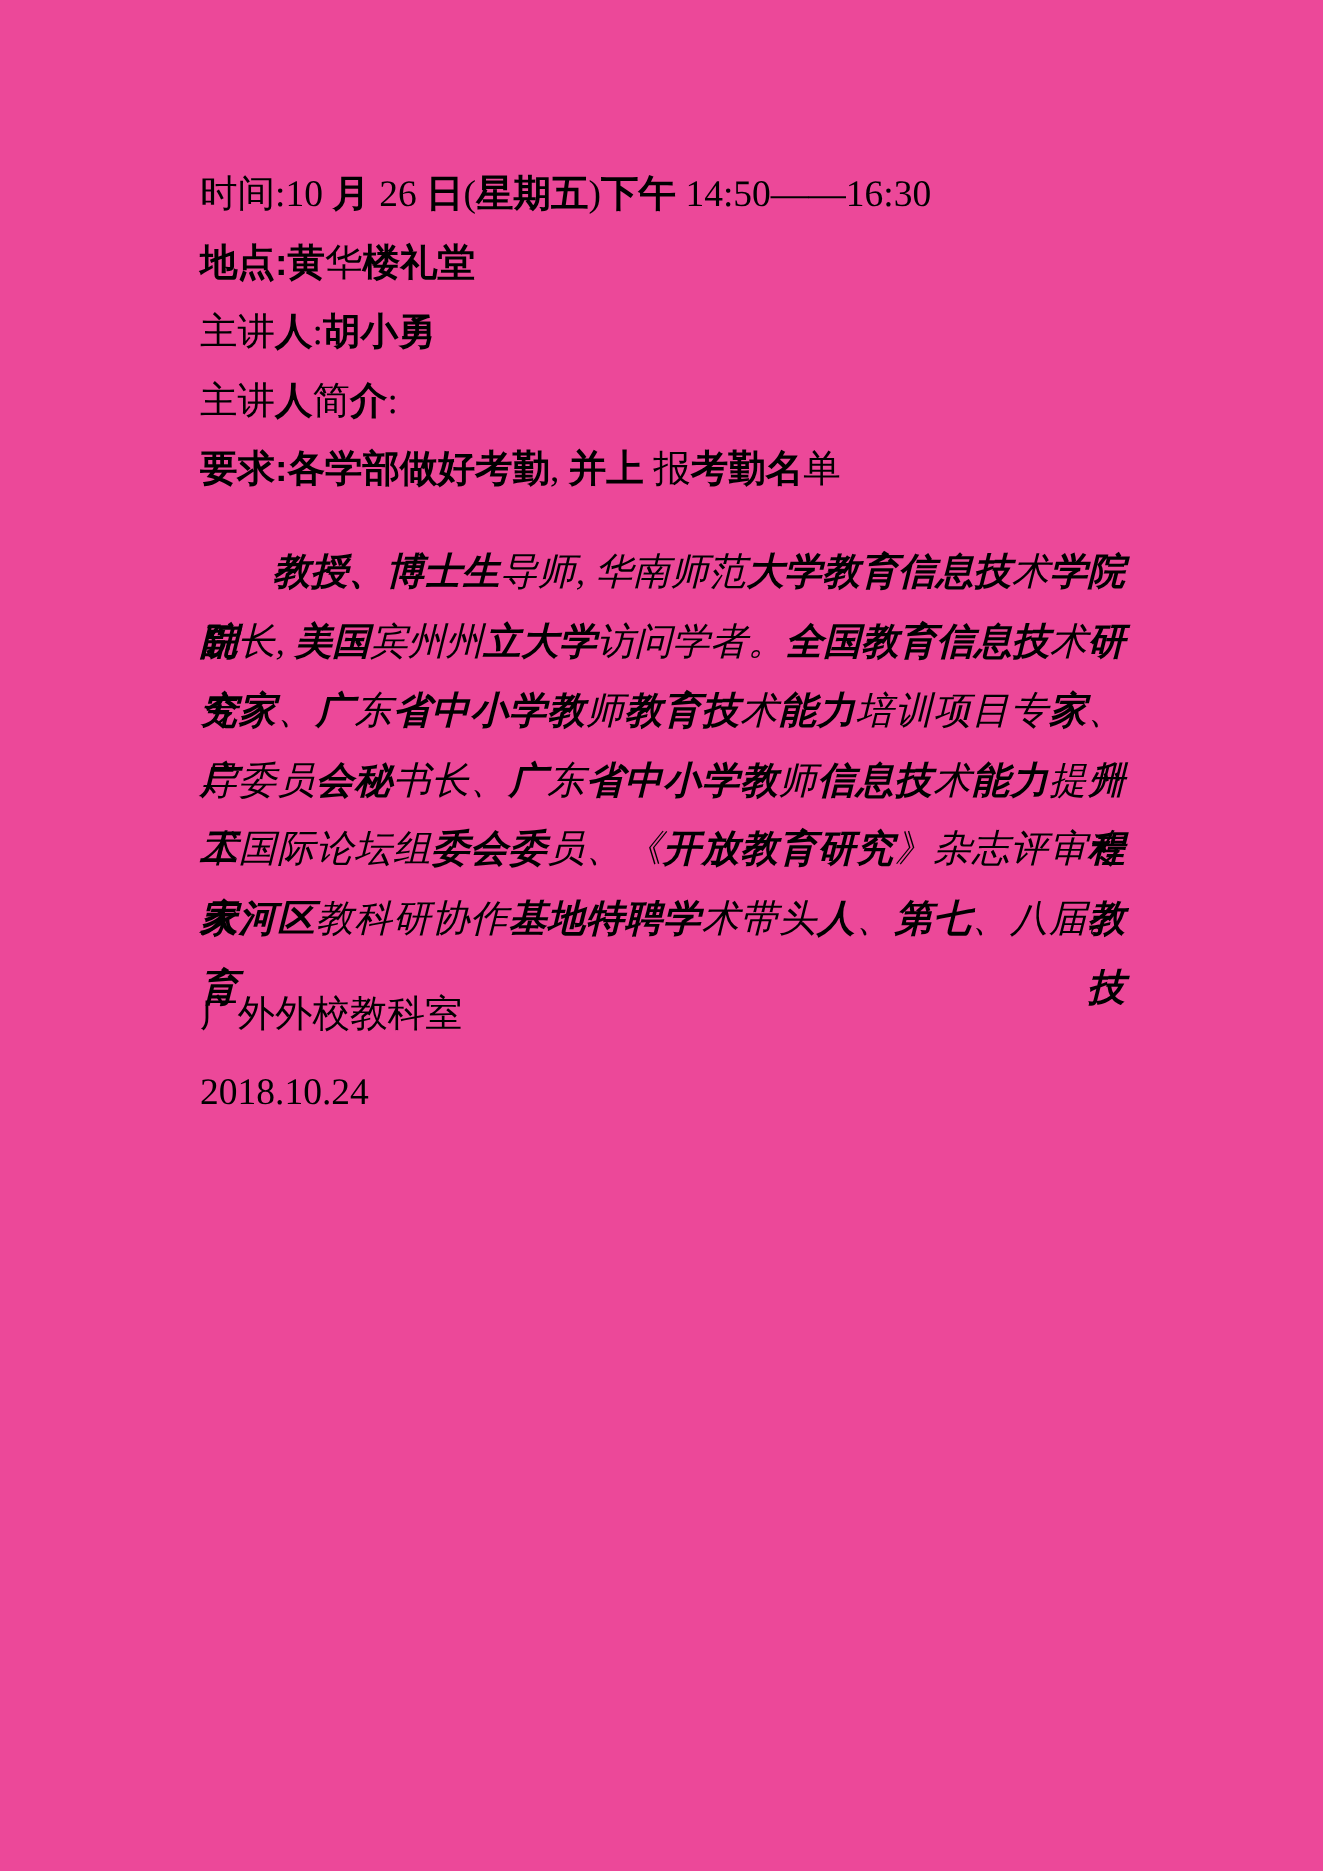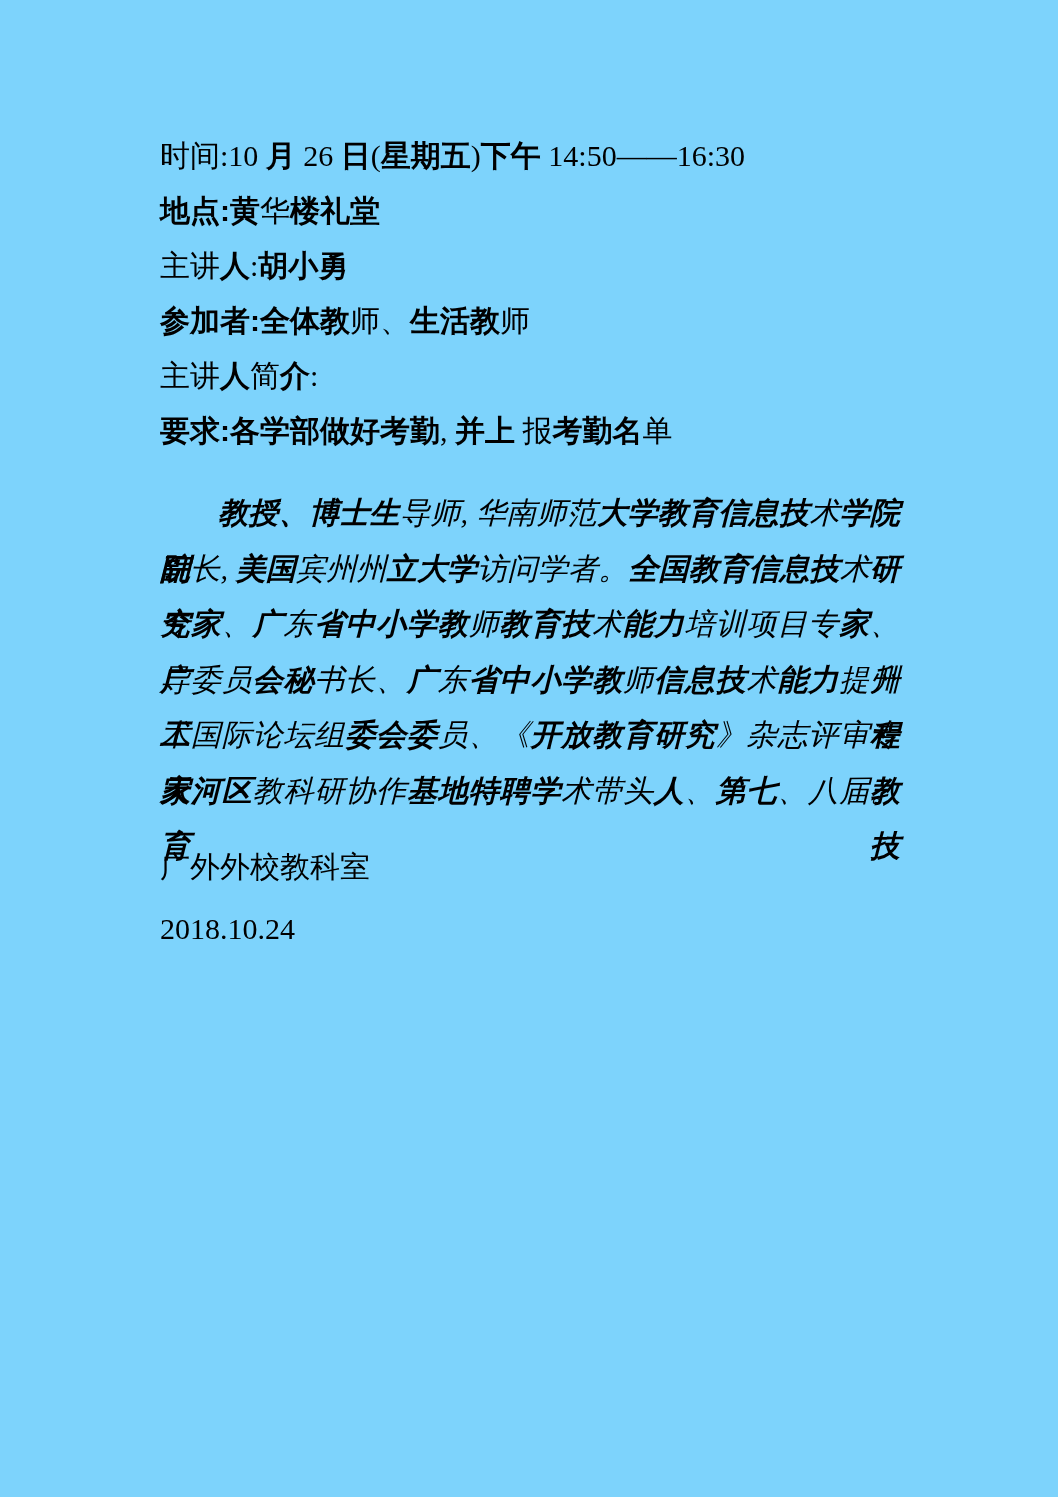--- a/index.html
+++ b/index.html
@@ -1,20 +1,20 @@
 <!DOCTYPE html>
 <html><head>
 <meta charset="utf-8">
 <style>
   html, body { margin: 0; padding: 0; background: #888; }
   .page {
     position: relative;
     width: 1058px;
     height: 1497px;
-    background: #7dd3fc;
+    background: #ec4899;
     margin: 0 auto;
     overflow: hidden;
     font-family: "Liberation Serif", "DejaVu Serif", serif;
     color: #000000;
   }
   .content {
     position: absolute;
     left: 160px;
     top: 128px;
     width: 740px;
@@ -44,21 +44,20 @@
 </style>
 </head>
 <body>
 
 <div class="page">
   <div class="content">
 
     <div class="hline"><span>时间:10 </span><span class="b">月</span><span> 26 </span><span class="b">日</span><span>(</span><span class="b">星期五</span><span>)</span><span class="b">下午</span><span> 14:50——16:30</span></div>
     <div class="hline"><span class="b">地点:黄</span><span>华</span><span class="b">楼礼堂</span></div>
     <div class="hline"><span>主讲</span><span class="b">人</span><span>:</span><span class="b">胡小勇</span></div>
-    <div class="hline"><span class="b">参加者:全体教</span><span>师、</span><span class="b">生活教</span><span>师</span></div>
     <div class="hline"><span>主讲</span><span class="b">人</span><span>简</span><span class="b">介</span><span>:</span></div>
     <div class="hline"><span class="b">要求:各学部做好考勤</span><span>, </span><span class="b">并上</span><span> 报</span><span class="b">考勤名</span><span>单</span></div>
 
     <div class="para">
       <div class="pline first"><span class="b">教授、博士生</span><span>导师, 华南师范</span><span class="b">大学教育信息技</span><span>术</span><span class="b">学院副</span></div>
       <div class="pline"><span class="b">院</span><span>长, </span><span class="b">美国</span><span>宾州州</span><span class="b">立大学</span><span>访问学者。</span><span class="b">全国教育信息技</span><span>术</span><span class="b">研究</span></div>
       <div class="pline"><span>专</span><span class="b">家</span><span>、</span><span class="b">广</span><span>东</span><span class="b">省中小学教</span><span>师</span><span class="b">教育技</span><span>术</span><span class="b">能力</span><span>培训项目专</span><span class="b">家</span><span>、</span><span class="b">广</span><span>州</span></div>
       <div class="pline"><span>导委员</span><span class="b">会秘</span><span>书长、</span><span class="b">广</span><span>东</span><span class="b">省中小学教</span><span>师</span><span class="b">信息技</span><span>术</span><span class="b">能力</span><span>提升</span><span class="b">工程</span></div>
       <div class="pline"><span>术国际论坛组</span><span class="b">委会委</span><span>员、《</span><span class="b">开放教育研究</span><span>》杂志评审专</span><span class="b">家</span><span>。</span></div>
       <div class="pline"><span class="b">天河区</span><span>教科研协作</span><span class="b">基地特聘学</span><span>术</span><span>带头</span><span class="b">人</span><span>、</span><span class="b">第七</span><span>、八届</span><span class="b">教育技</span></div>

